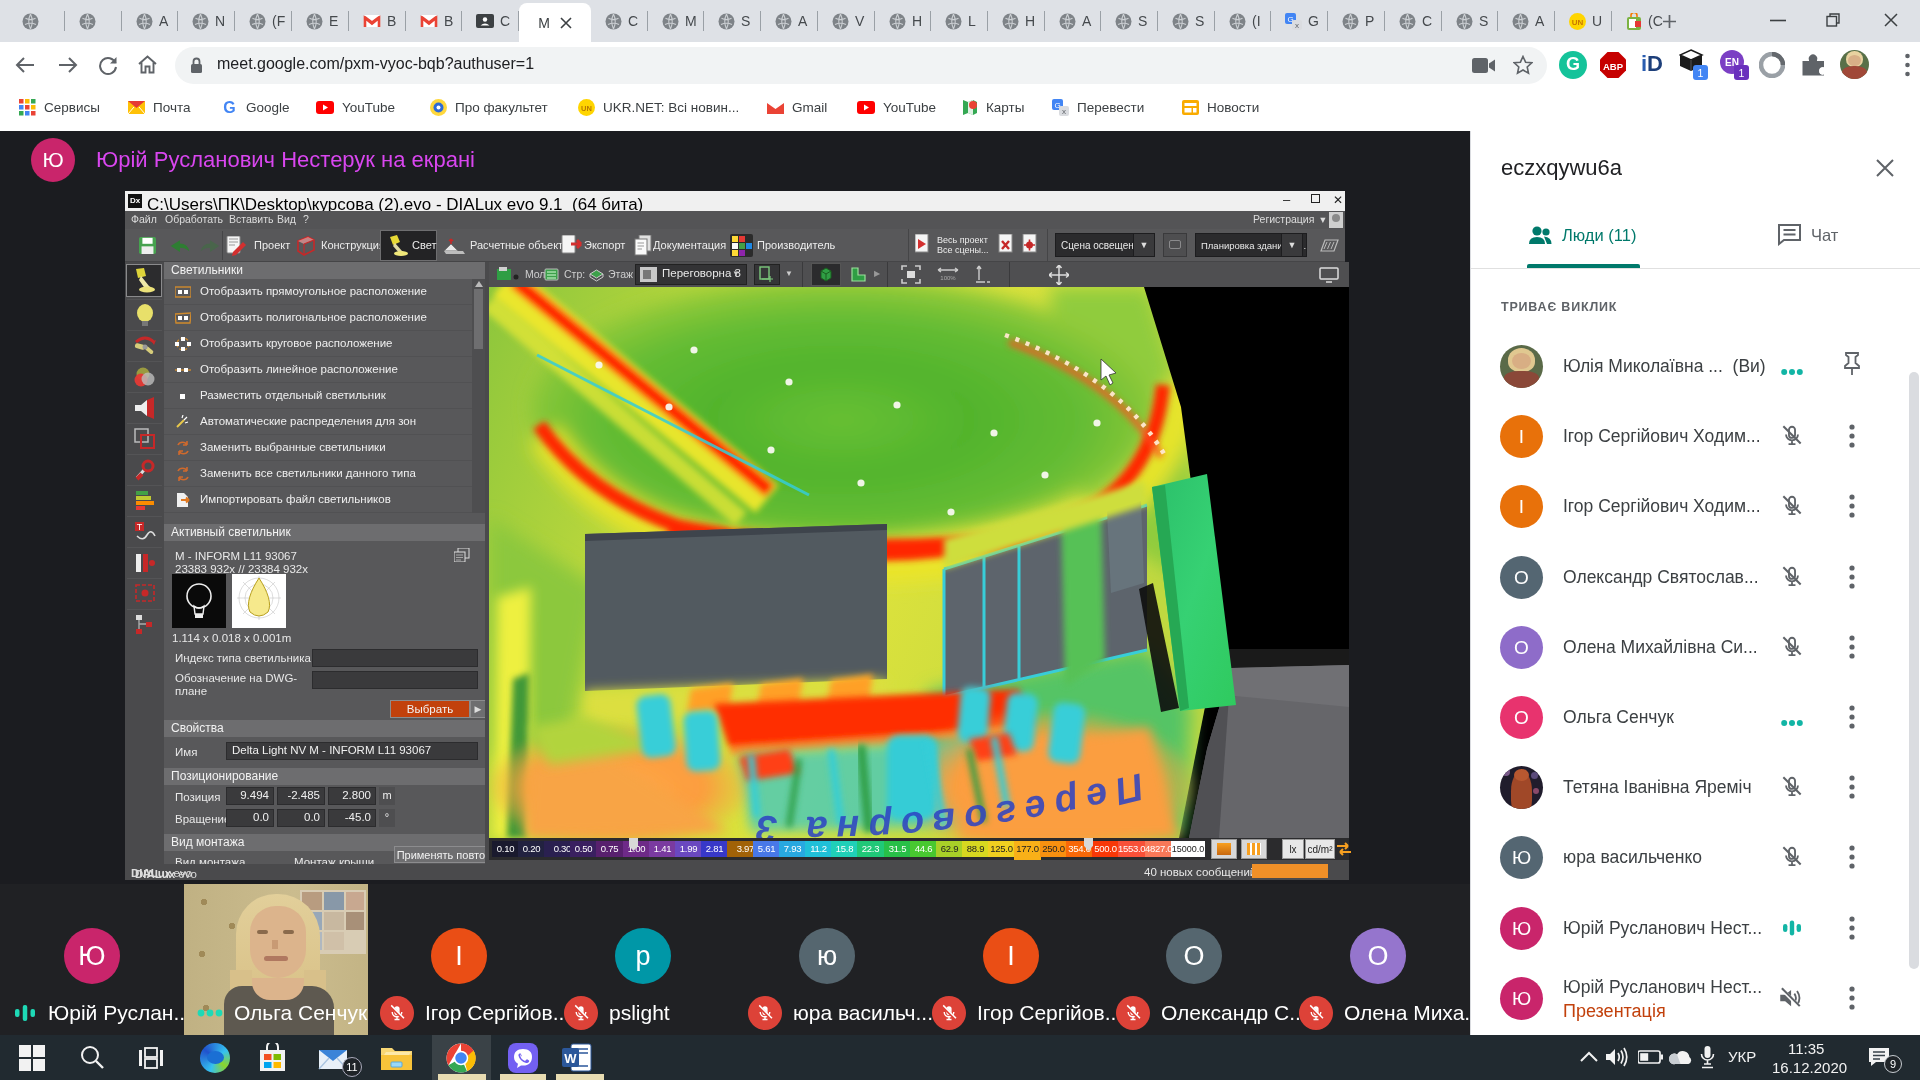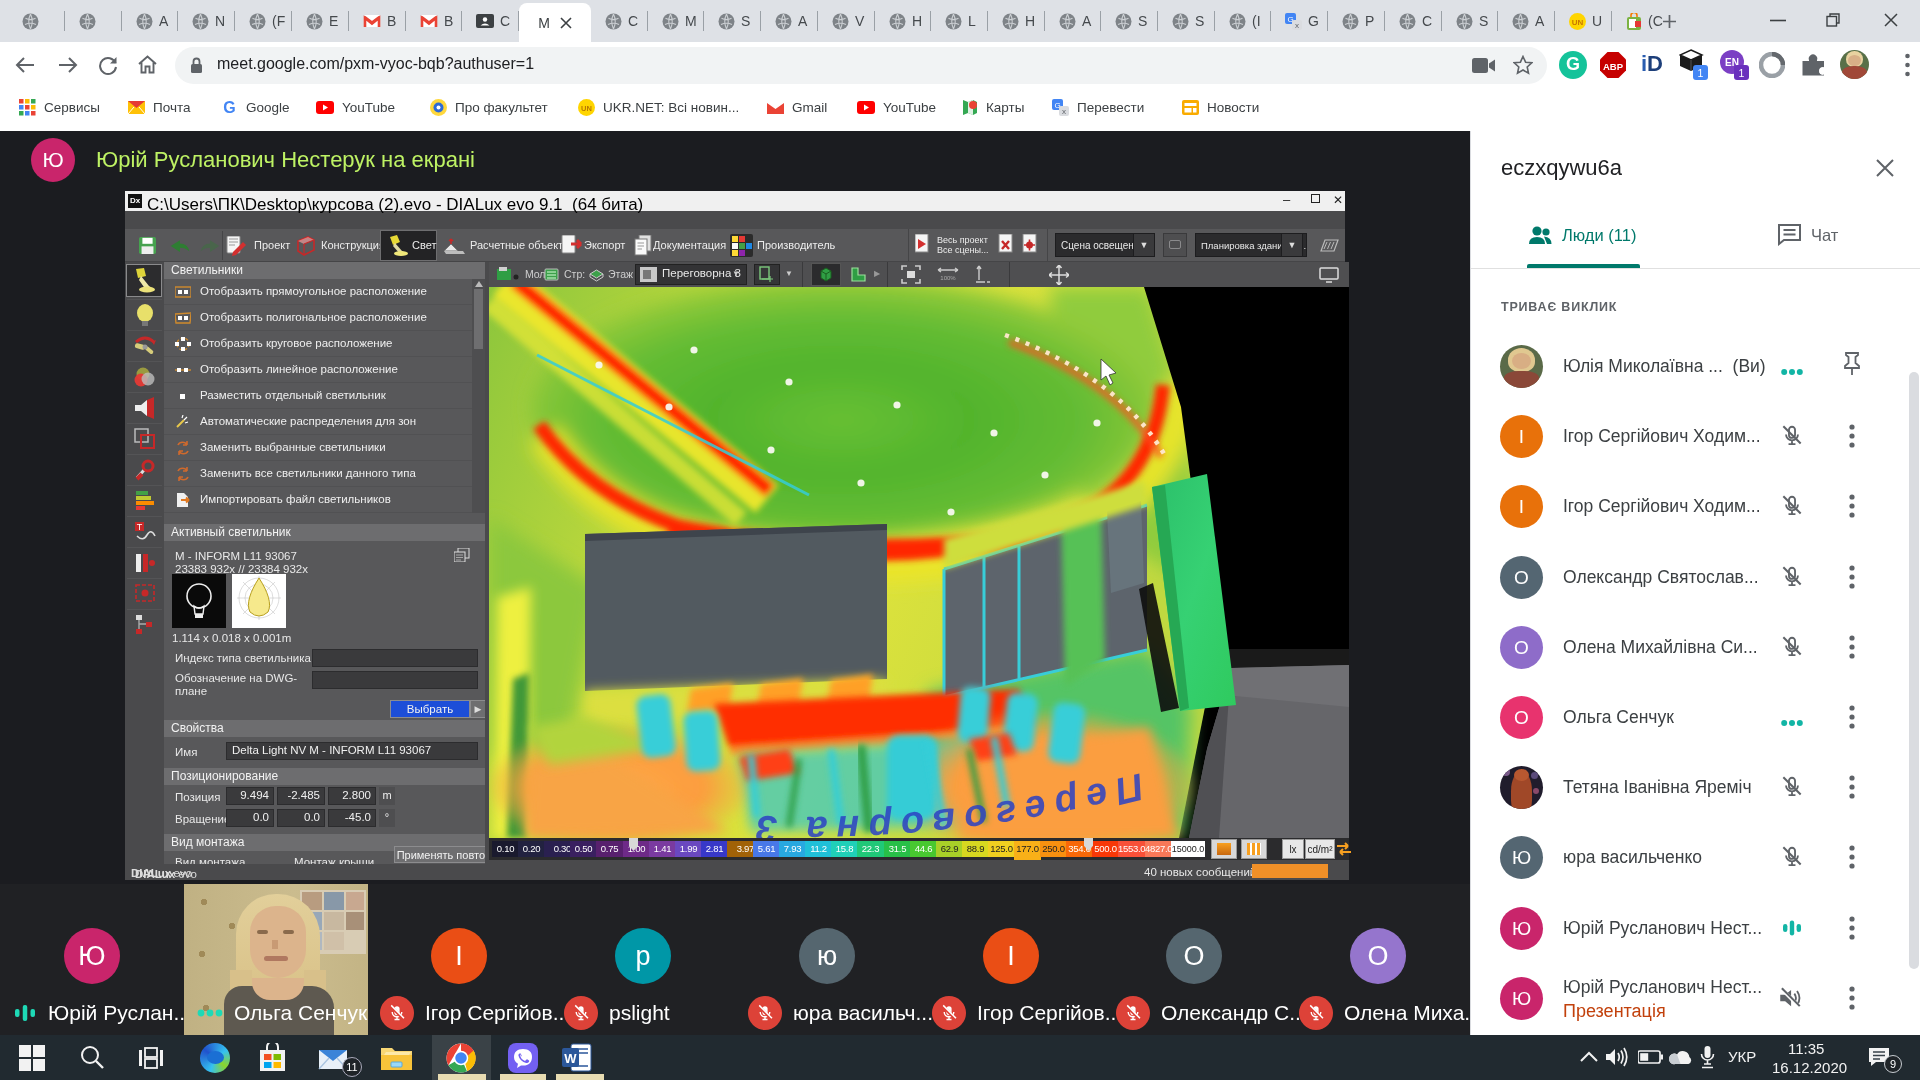--- a/index.html
+++ b/index.html
@@ -9,21 +9,21 @@
 .tletter{font-size:14px;color:#45494d;margin-left:6px}
 .activetab{position:absolute;top:3px;height:39px;background:#fff;border-radius:8px 8px 0 0;display:flex;align-items:center;justify-content:center;gap:10px}
 #toolbar{left:0;top:42px;width:1920px;height:46px;background:#fff}
 .navic{position:absolute}
 #omnibox{left:175px;top:47px;width:1372px;height:37px;background:#f1f3f4;border-radius:19px}
 #urltext{left:217px;top:55px;font-size:16px;color:#202124}
 #bookmarks{left:0;top:88px;width:1920px;height:43px;background:#fff}
 .bm{position:absolute;top:9px;height:20px;display:flex;align-items:center;gap:8px;font-size:13.5px;color:#3c4043}
 #meet{left:0;top:131px;width:1470px;height:904px;background:#1b1c20}
 #meethdr-av{left:31px;top:138px;width:44px;height:44px;border-radius:50%;background:#c9256b;color:#fff;font-size:21px;display:flex;align-items:center;justify-content:center}
-#meethdr-t{left:96px;top:147px;font-size:22px;color:#bef264}
+#meethdr-t{left:96px;top:147px;font-size:22px;color:#d946ef}
 #dlx{left:125px;top:191px;width:1220px;height:689px;background:#4a4a4c}
 #dlxtitle{left:0;top:0;width:1220px;height:20px;background:#f0f0f0;color:#111;font-size:12px}
 #dlxmenu{left:0;top:20px;width:1220px;height:18px;background:#545456;color:#dcdcdc;font-size:10.5px}
 #dlxtool{left:0;top:38px;width:1220px;height:33px;background:#58585a;border-bottom:1px solid #454547}
 .ttxt{position:absolute;top:10px;font-size:11px;color:#ececec}
 .ttxt2{position:absolute;font-size:9px;color:#ececec;line-height:10px}
 #dlxstrip{left:0;top:71px;width:39px;height:602px;background:#4a4a4c}
 #dlxpanel{left:39px;top:71px;width:321px;height:602px;background:#58585a;overflow:hidden}
 .phdr{position:absolute;left:0;width:321px;height:17px;background:#6d6d6f;color:#f2f2f2;font-size:12px;padding:1px 0 0 7px}
 .prow{position:absolute;left:0;width:308px;height:26px;border-bottom:1px solid #515153;color:#efefef;font-size:11.5px}
@@ -459,20 +459,31 @@
 <div class="abs" id="meethdr-av">Ю</div>
 <div class="abs" id="meethdr-t">Юрій Русланович Нестерук на екрані</div>
 <div class="abs" id="dlx">
 <div class="abs" id="dlxtitle">
 <div class="abs" style="left:3px;top:3px;width:14px;height:14px;background:#111;color:#fff;font-size:8px;font-weight:bold;text-align:center;line-height:14px">Dx</div>
 <span class="abs" style="left:22px;top:4px;font-size:17px;color:#000">C:\Users\ПК\Desktop\курсова (2).evo - DIALux evo 9.1&nbsp;&nbsp;(64 бита)</span>
 <span class="abs" style="left:1158px;top:1px;font-size:13px;color:#222">–</span>
 <span class="abs" style="left:1186px;top:3px;width:9px;height:9px;border:1.4px solid #222"></span>
 <span class="abs" style="left:1208px;top:2px;font-size:12px;color:#222">✕</span>
 </div>
+<div class="abs" id="dlxmenu">
+        <span class="abs" style="left:6px;top:2px">Файл</span>
+        <span class="abs" style="left:40px;top:2px">Обработать</span>
+        <span class="abs" style="left:104px;top:2px">Вставить</span>
+        <span class="abs" style="left:152px;top:2px">Вид</span>
+        <span class="abs" style="left:178px;top:2px">?</span>
+        <span class="abs" style="left:1128px;top:2px">Регистрация&nbsp;&nbsp;▾</span>
+        <div class="abs" style="left:1204px;top:1px;width:14px;height:16px;background:#cfcfcf">
+          <div style="margin:2px auto 0;width:8px;height:8px;border-radius:50%;background:#8a8a8a"></div>
+        </div>
+      </div>
 <div class="abs" id="dlxtool">
         <svg class="abs" style="left:14px;top:8px" width="17" height="17" viewBox="0 0 20 20">
           <rect width="20" height="20" rx="2" fill="#46a24f"></rect>
           <rect x="4" y="1" width="12" height="7" fill="#fff"></rect>
           <rect x="3" y="11" width="14" height="9" fill="#eee"></rect>
         </svg>
         <svg class="abs" style="left:44px;top:11px" width="22" height="13" viewBox="0 0 26 15">
           <path d="M2 13 Q4 4 13 4 L13 0 L24 7 L13 14 L13 9 Q7 9 2 13 Z" fill="#2e7d32" transform="scale(-1,1) translate(-26,0)"></path>
         </svg>
         <svg class="abs" style="left:74px;top:11px" width="22" height="13" viewBox="0 0 26 15" opacity="0.35">
@@ -723,21 +734,21 @@
               <path d="M27 2 V46 M5 24 H49 M11 8 L43 40 M43 8 L11 40"></path>
             </g>
             <path d="M27 4 C18 18 14 30 18 38 Q27 46 36 38 C40 30 36 18 27 4 Z" fill="#f6e98c" stroke="#b8a020" stroke-width="1"></path>
           </svg></div>
         <span class="plbl" style="left:8px;top:370px">1.114 x 0.018 x 0.001m</span>
         <span class="plbl" style="left:11px;top:390px">Индекс типа светильника</span>
         <div class="pinput" style="left:148px;top:387px;width:166px"></div>
         <span class="plbl" style="left:11px;top:410px">Обозначение на DWG-</span>
         <span class="plbl" style="left:11px;top:423px">плане</span>
         <div class="pinput" style="left:148px;top:409px;width:166px"></div>
-        <div class="abs" style="left:226px;top:438px;width:80px;height:18px;background:#1d4ed8;border:1px solid #8c8c8e;color:#f2f2f2;font-size:11.5px;text-align:center;line-height:17px">Выбрать</div>
+        <div class="abs" style="left:226px;top:438px;width:80px;height:18px;background:#c2410c;border:1px solid #8c8c8e;color:#f2f2f2;font-size:11.5px;text-align:center;line-height:17px">Выбрать</div>
         <div class="abs" style="left:306px;top:438px;width:16px;height:18px;background:#6e6e70;border:1px solid #8c8c8e;color:#ddd;font-size:9px;text-align:center;line-height:17px">▶</div>
         <div class="phdr" style="top:458px">Свойства</div>
         <span class="plbl" style="left:11px;top:484px">Имя</span>
         <div class="pinput" style="left:62px;top:480px;width:252px;color:#f0f0f0;font-size:11.5px;line-height:15px;padding-left:5px">Delta Light NV M - INFORM L11 93067</div>
         <div class="phdr" style="top:506px">Позиционирование</div>
         <span class="plbl" style="left:11px;top:529px">Позиция</span>
         <div class="pinput" style="left:62px;top:525px;width:48px;color:#f0f0f0;font-size:11.5px;line-height:15px;text-align:right;padding-right:4px">9.494</div>
         <div class="pinput" style="left:113px;top:525px;width:48px;color:#f0f0f0;font-size:11.5px;line-height:15px;text-align:right;padding-right:4px">-2.485</div>
         <div class="pinput" style="left:164px;top:525px;width:48px;color:#f0f0f0;font-size:11.5px;line-height:15px;text-align:right;padding-right:4px">2.800</div>
         <div class="abs" style="left:215px;top:525px;width:16px;height:18px;background:#4e4e50;color:#eee;font-size:11px;text-align:center;line-height:17px">m</div>

